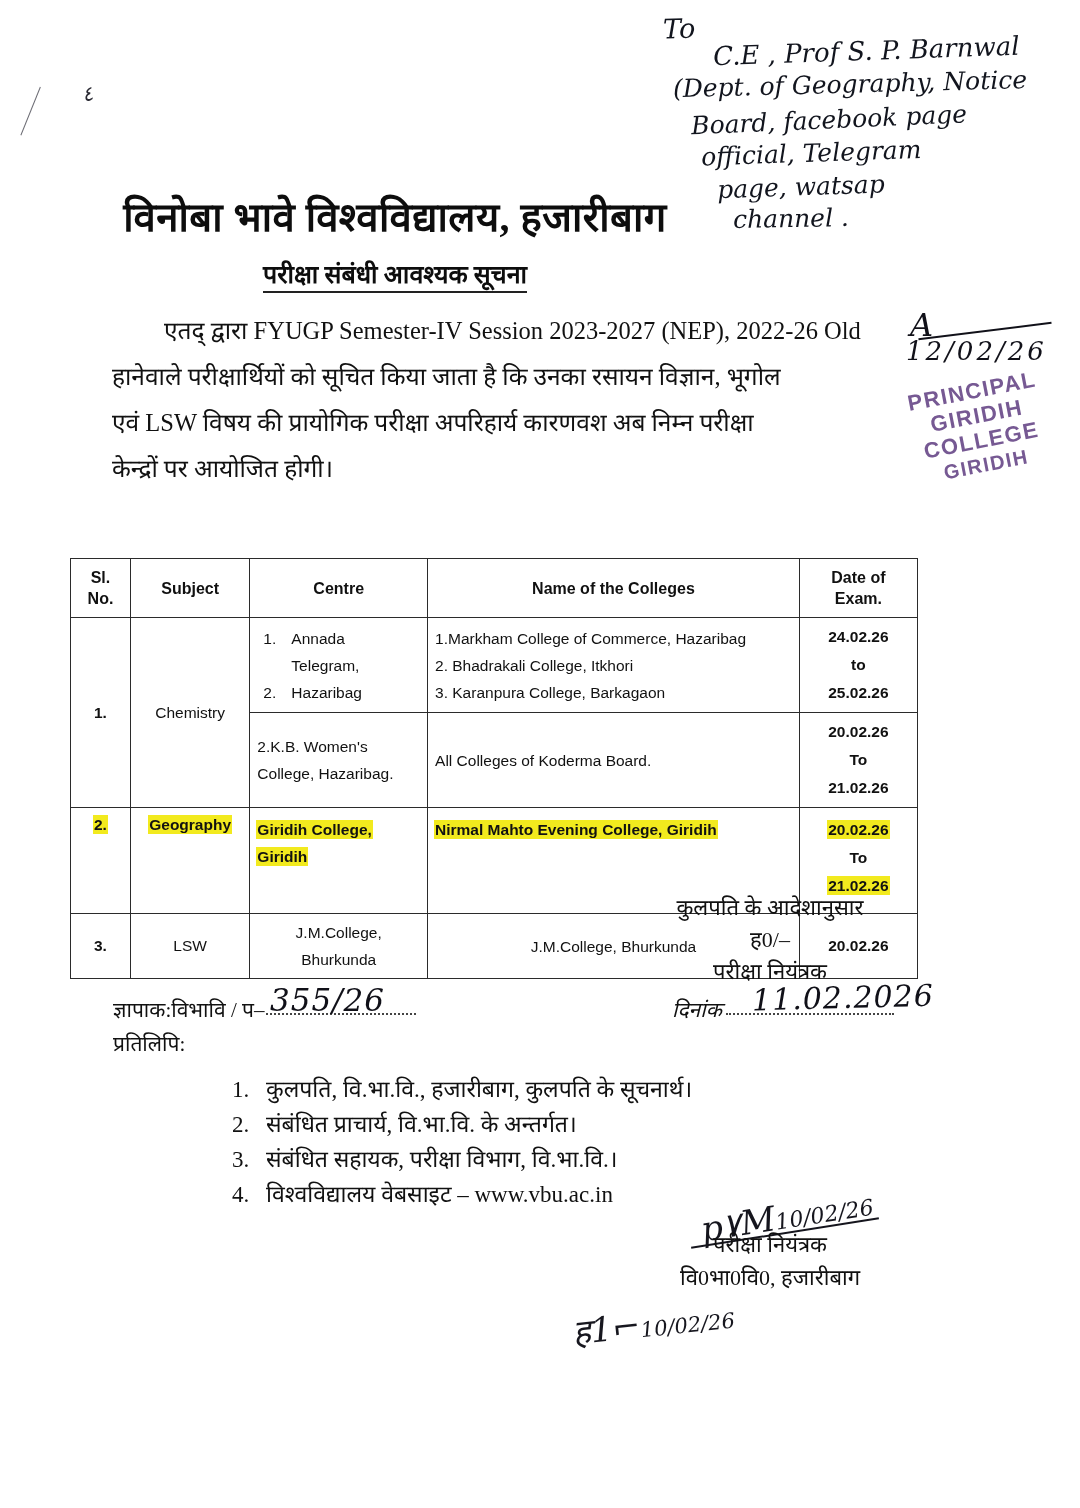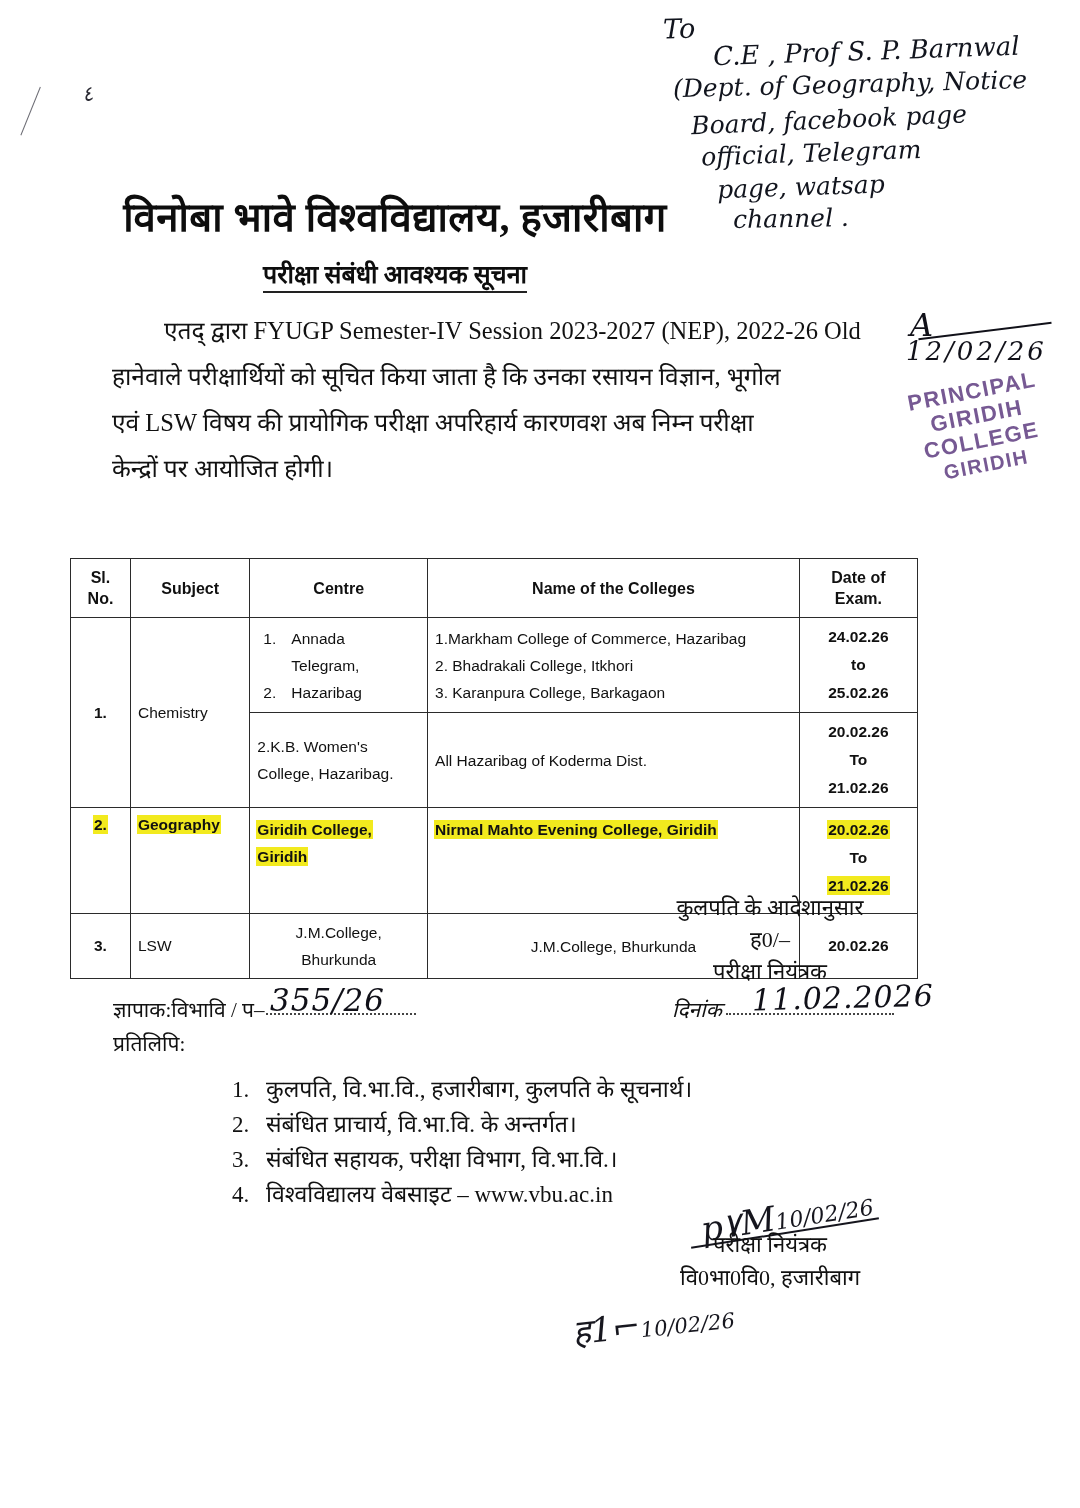--- a/index.html
+++ b/index.html
@@ -70,21 +70,21 @@
   }
   table.notice td,table.notice th{
     border:1.3px solid #2b2b2b;
     padding:5px 7px;vertical-align:middle;
   }
   table.notice th{
     font-weight:700;text-align:center;font-size:16px;
     line-height:21px;height:48px;
   }
   .c-sl{width:48px;text-align:center;font-weight:700;}
-  .c-sub{width:108px;}
+  .c-sub{width:108px;text-align:center;}
   .c-centre{width:172px;}
   .c-colleges{width:400px;}
   .c-date{width:110px;text-align:center;font-weight:700;line-height:28px;}
   .centre-list{margin:0;padding:0;list-style:none;line-height:27px;}
   .centre-list li{display:block;padding-left:34px;position:relative;}
   .centre-list li .num{position:absolute;left:6px;}
   .centre-ind{line-height:27px;}
   .col-list{margin:0;padding:0;list-style:none;line-height:27px;}
   .col-list li{display:block;}
   .tight{line-height:27px;}
@@ -271,21 +271,21 @@
             <div>25.02.26</div>
           </td>
         </tr>
 
         <tr>
           <td class="c-centre">
             <div class="centre-ind">2.K.B. Women's</div>
             <div class="centre-ind">College, Hazaribag.</div>
           </td>
           <td class="c-colleges">
-            <div class="tight">All Hazaribag of Koderma Dist.</div>
+            <div class="tight">All Colleges of Koderma Board.</div>
           </td>
           <td class="c-date">
             <div>20.02.26</div>
             <div>To</div>
             <div>21.02.26</div>
           </td>
         </tr>
 
         <tr class="rowtall">
           <td class="c-sl" style="vertical-align:top;padding-top:8px;"><span class="hl">2.</span></td>

